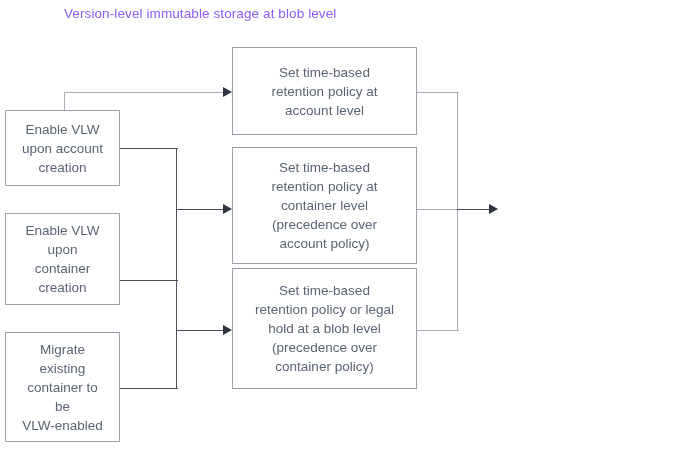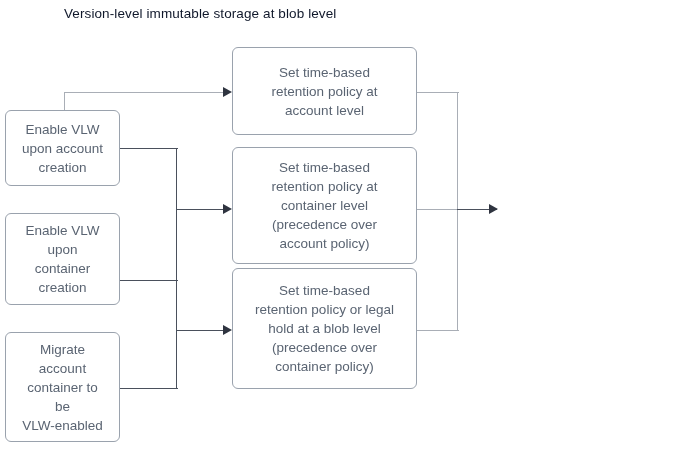--- a/index.html
+++ b/index.html
@@ -15,29 +15,29 @@
     width: 694px;
     height: 452px;
     background: #ffffff;
     overflow: hidden;
   }
   .title {
     position: absolute;
     left: 64px;
     top: 6px;
     font-size: 13.5px;
-    color: #0f172a;
+    color: #8b5cf6;
     letter-spacing: 0.1px;
     white-space: nowrap;
   }
   .node {
     position: absolute;
     box-sizing: border-box;
     border: 1px solid #9aa2ad;
-    border-radius: 6px;
+    border-radius: 0;
     background: #ffffff;
     color: #5a6472;
     font-size: 13.5px;
     line-height: 19px;
     text-align: center;
     display: flex;
     align-items: center;
     justify-content: center;
     padding: 2px 4px;
     z-index: 2;
@@ -104,21 +104,21 @@
 
   <div class="node" style="left:5px; top:213px; width:115px; height:92px;">
     <span>Enable VLW
 upon
 container
 creation</span>
   </div>
 
   <div class="node" style="left:5px; top:332px; width:115px; height:110px;">
     <span>Migrate
-account
+existing
 container to
 be
 VLW-enabled</span>
   </div>
 
   <div class="node" style="left:232px; top:47px; width:185px; height:88px;">
     <span>Set time-based
 retention policy at
 account level</span>
   </div>

